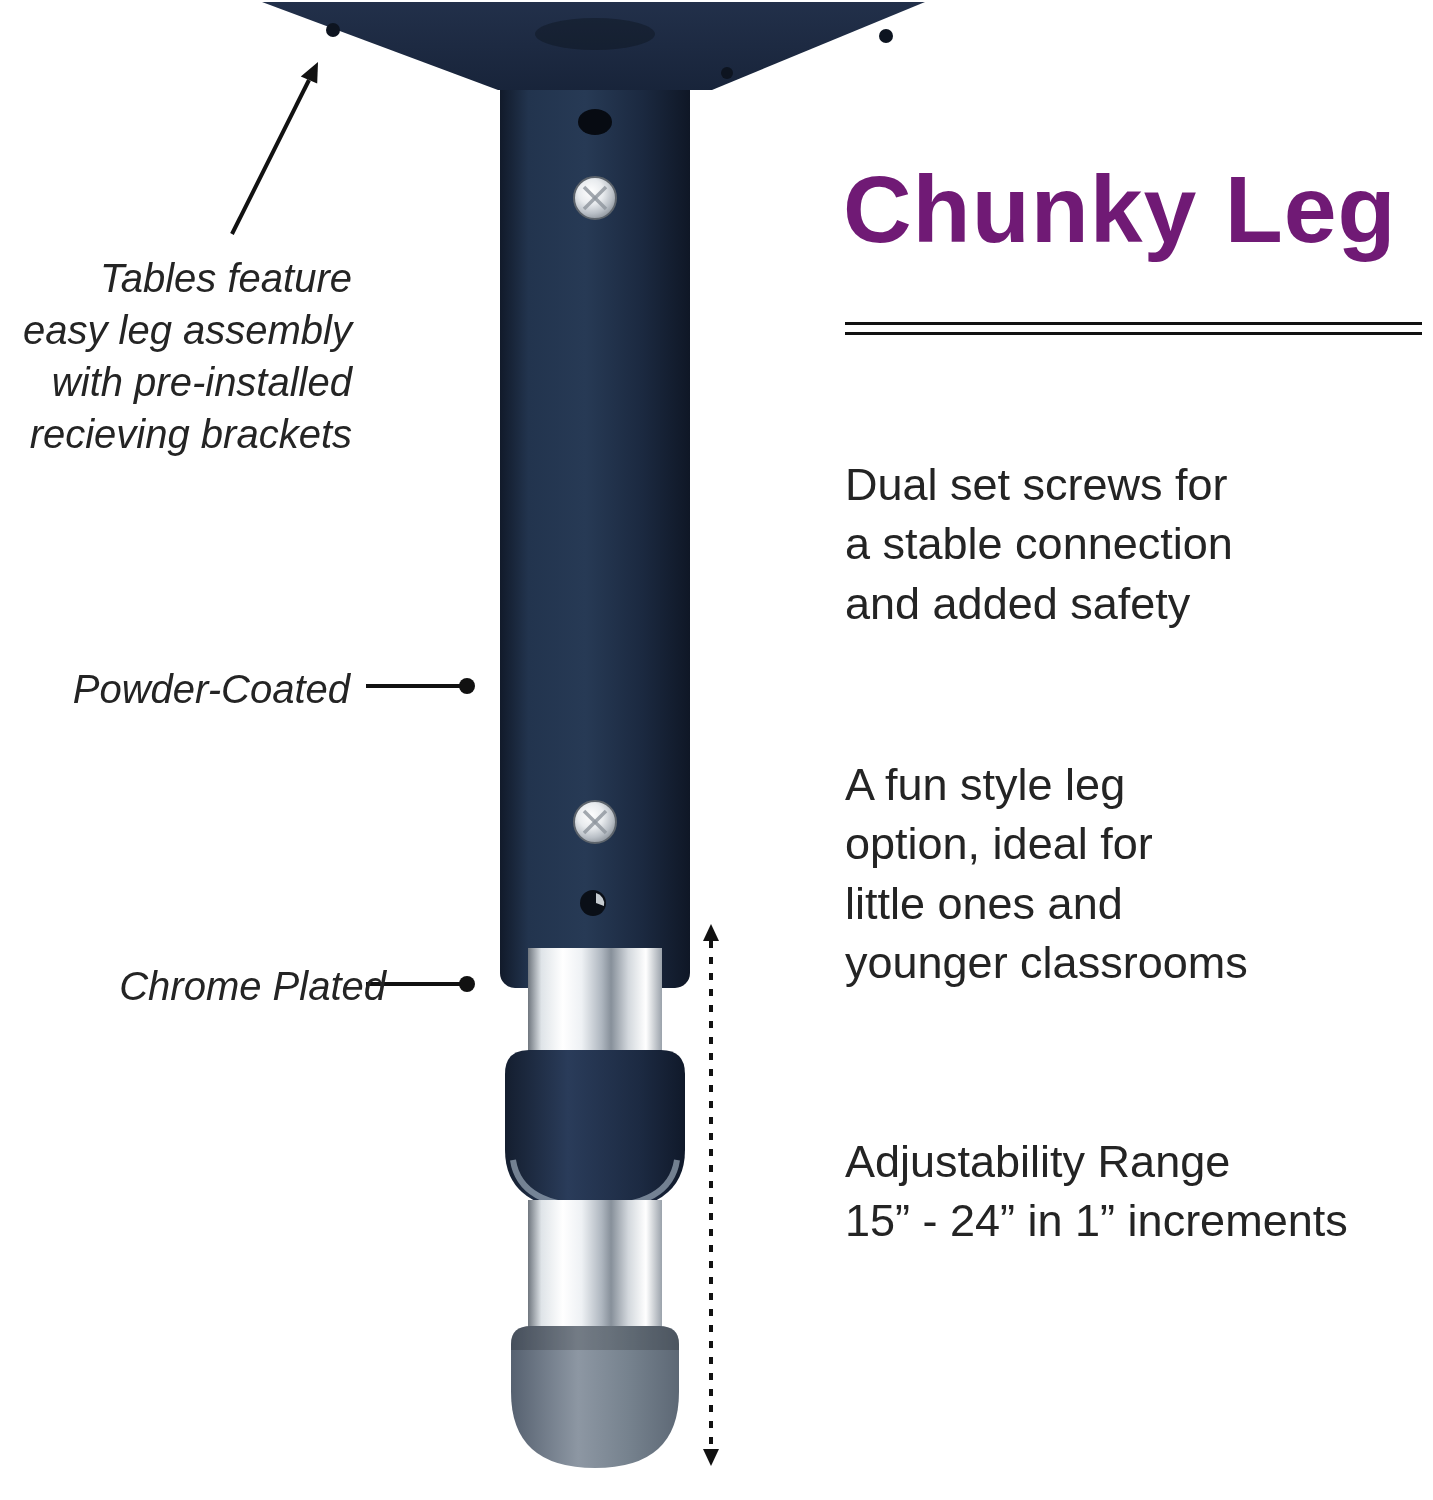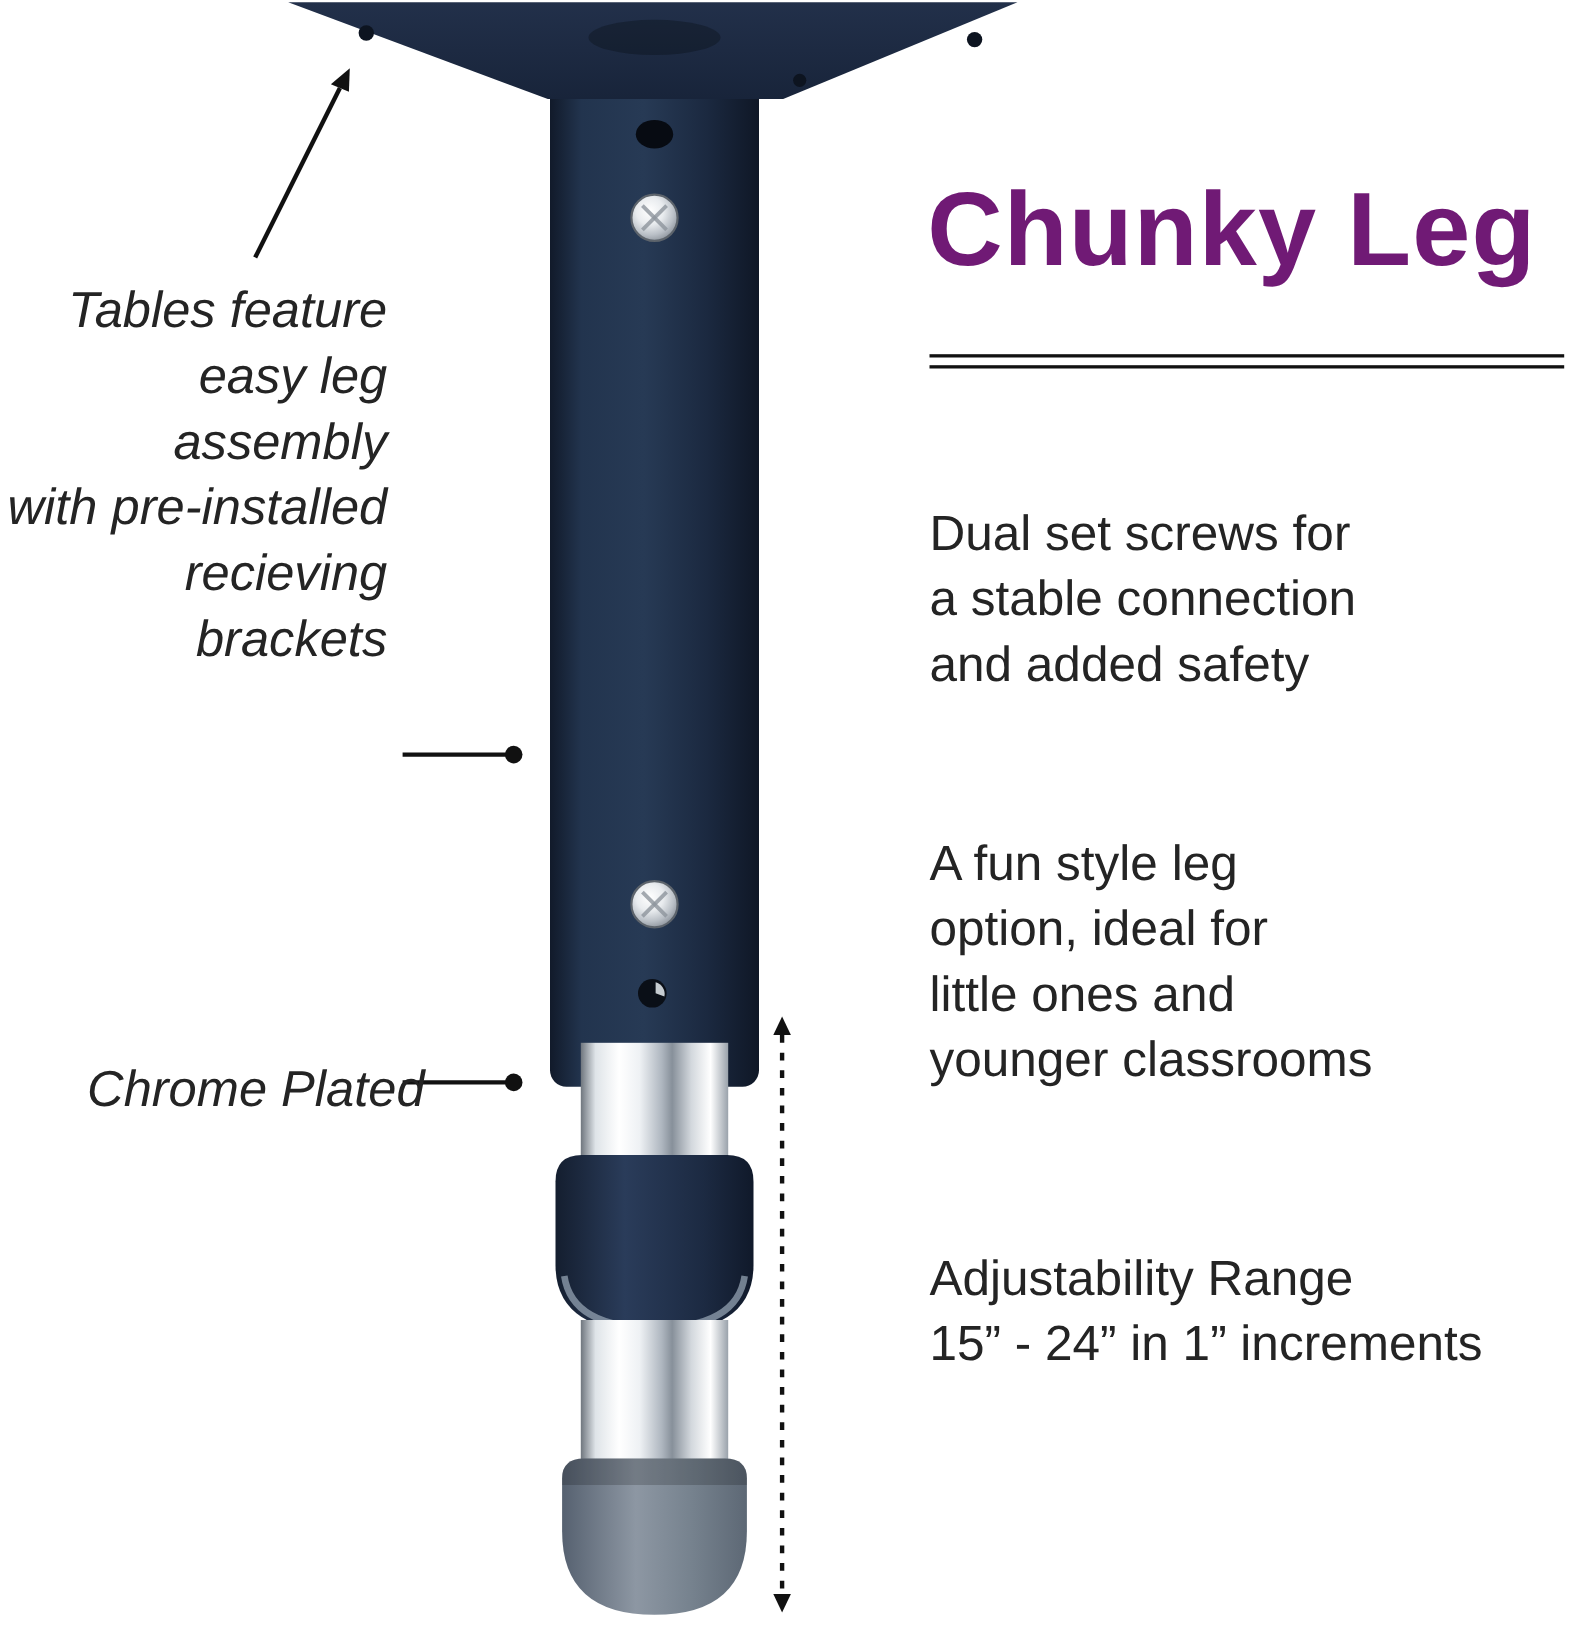--- a/index.html
+++ b/index.html
@@ -45,21 +45,21 @@
     font-size: 45px;
     line-height: 1.32;
     color: #242424;
   }
   .feature-1 { top: 455px; }
   .feature-2 { top: 755px; }
   .feature-3 { top: 1132px; }
 
   .callout {
     font-style: italic;
-    font-size: 46px;
+    font-size: 40px;
     line-height: 1.3;
     color: #242424;
     text-align: right;
   }
   .assembly-note {
     left: 0px; top: 252px;
     width: 352px;
   }
   .powder-label {
     left: 0px; top: 663px;
@@ -174,20 +174,21 @@
       <line x1="711" y1="941" x2="711" y2="1449" stroke="#111111" stroke-width="4" stroke-dasharray="7 9"></line>
       <polygon points="711,1466 703,1449 719,1449" fill="#111111"></polygon>
     </g>
   </svg>
 
   <div class="abs callout assembly-note pre">Tables feature
 easy leg assembly
 with pre-installed
 recieving brackets</div>
 
+  <div class="abs callout powder-label">Powder-Coated</div>
 
   <div class="abs callout chrome-label">Chrome Plated</div>
 
   <div class="abs title">Chunky Leg</div>
 
   <div class="abs divider"></div>
 
   <div class="abs feature feature-1 pre">Dual set screws for
 a stable connection
 and added safety</div>

